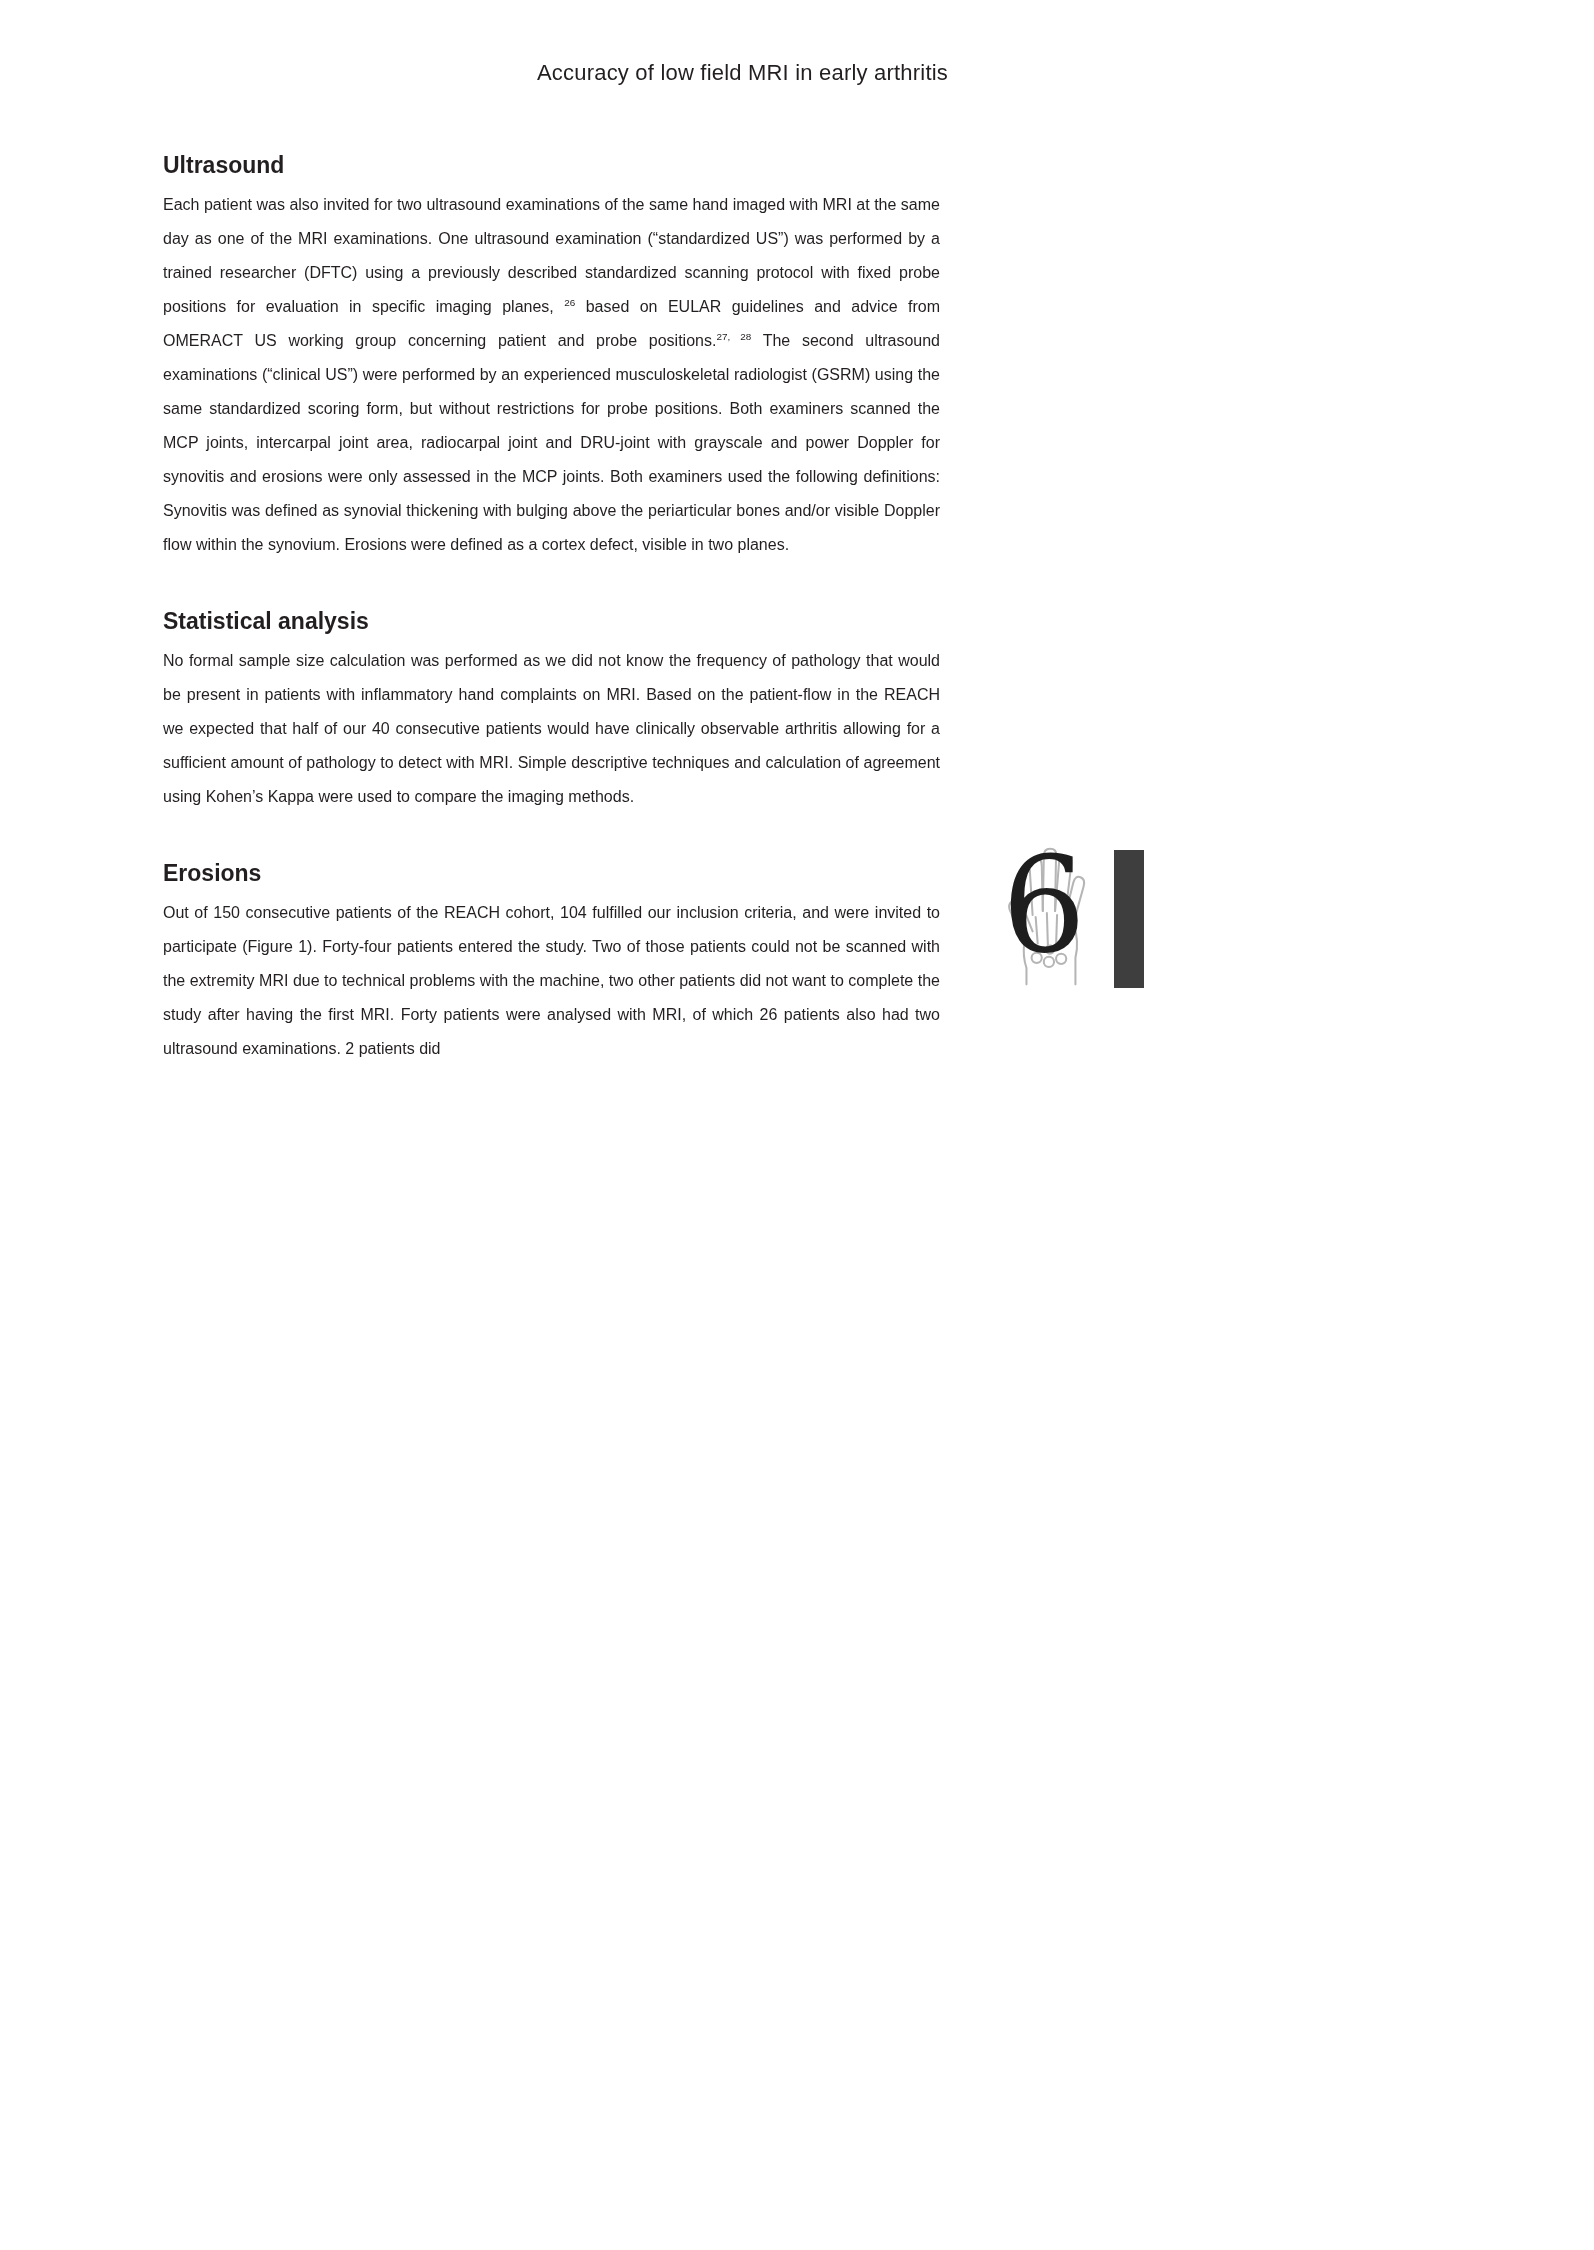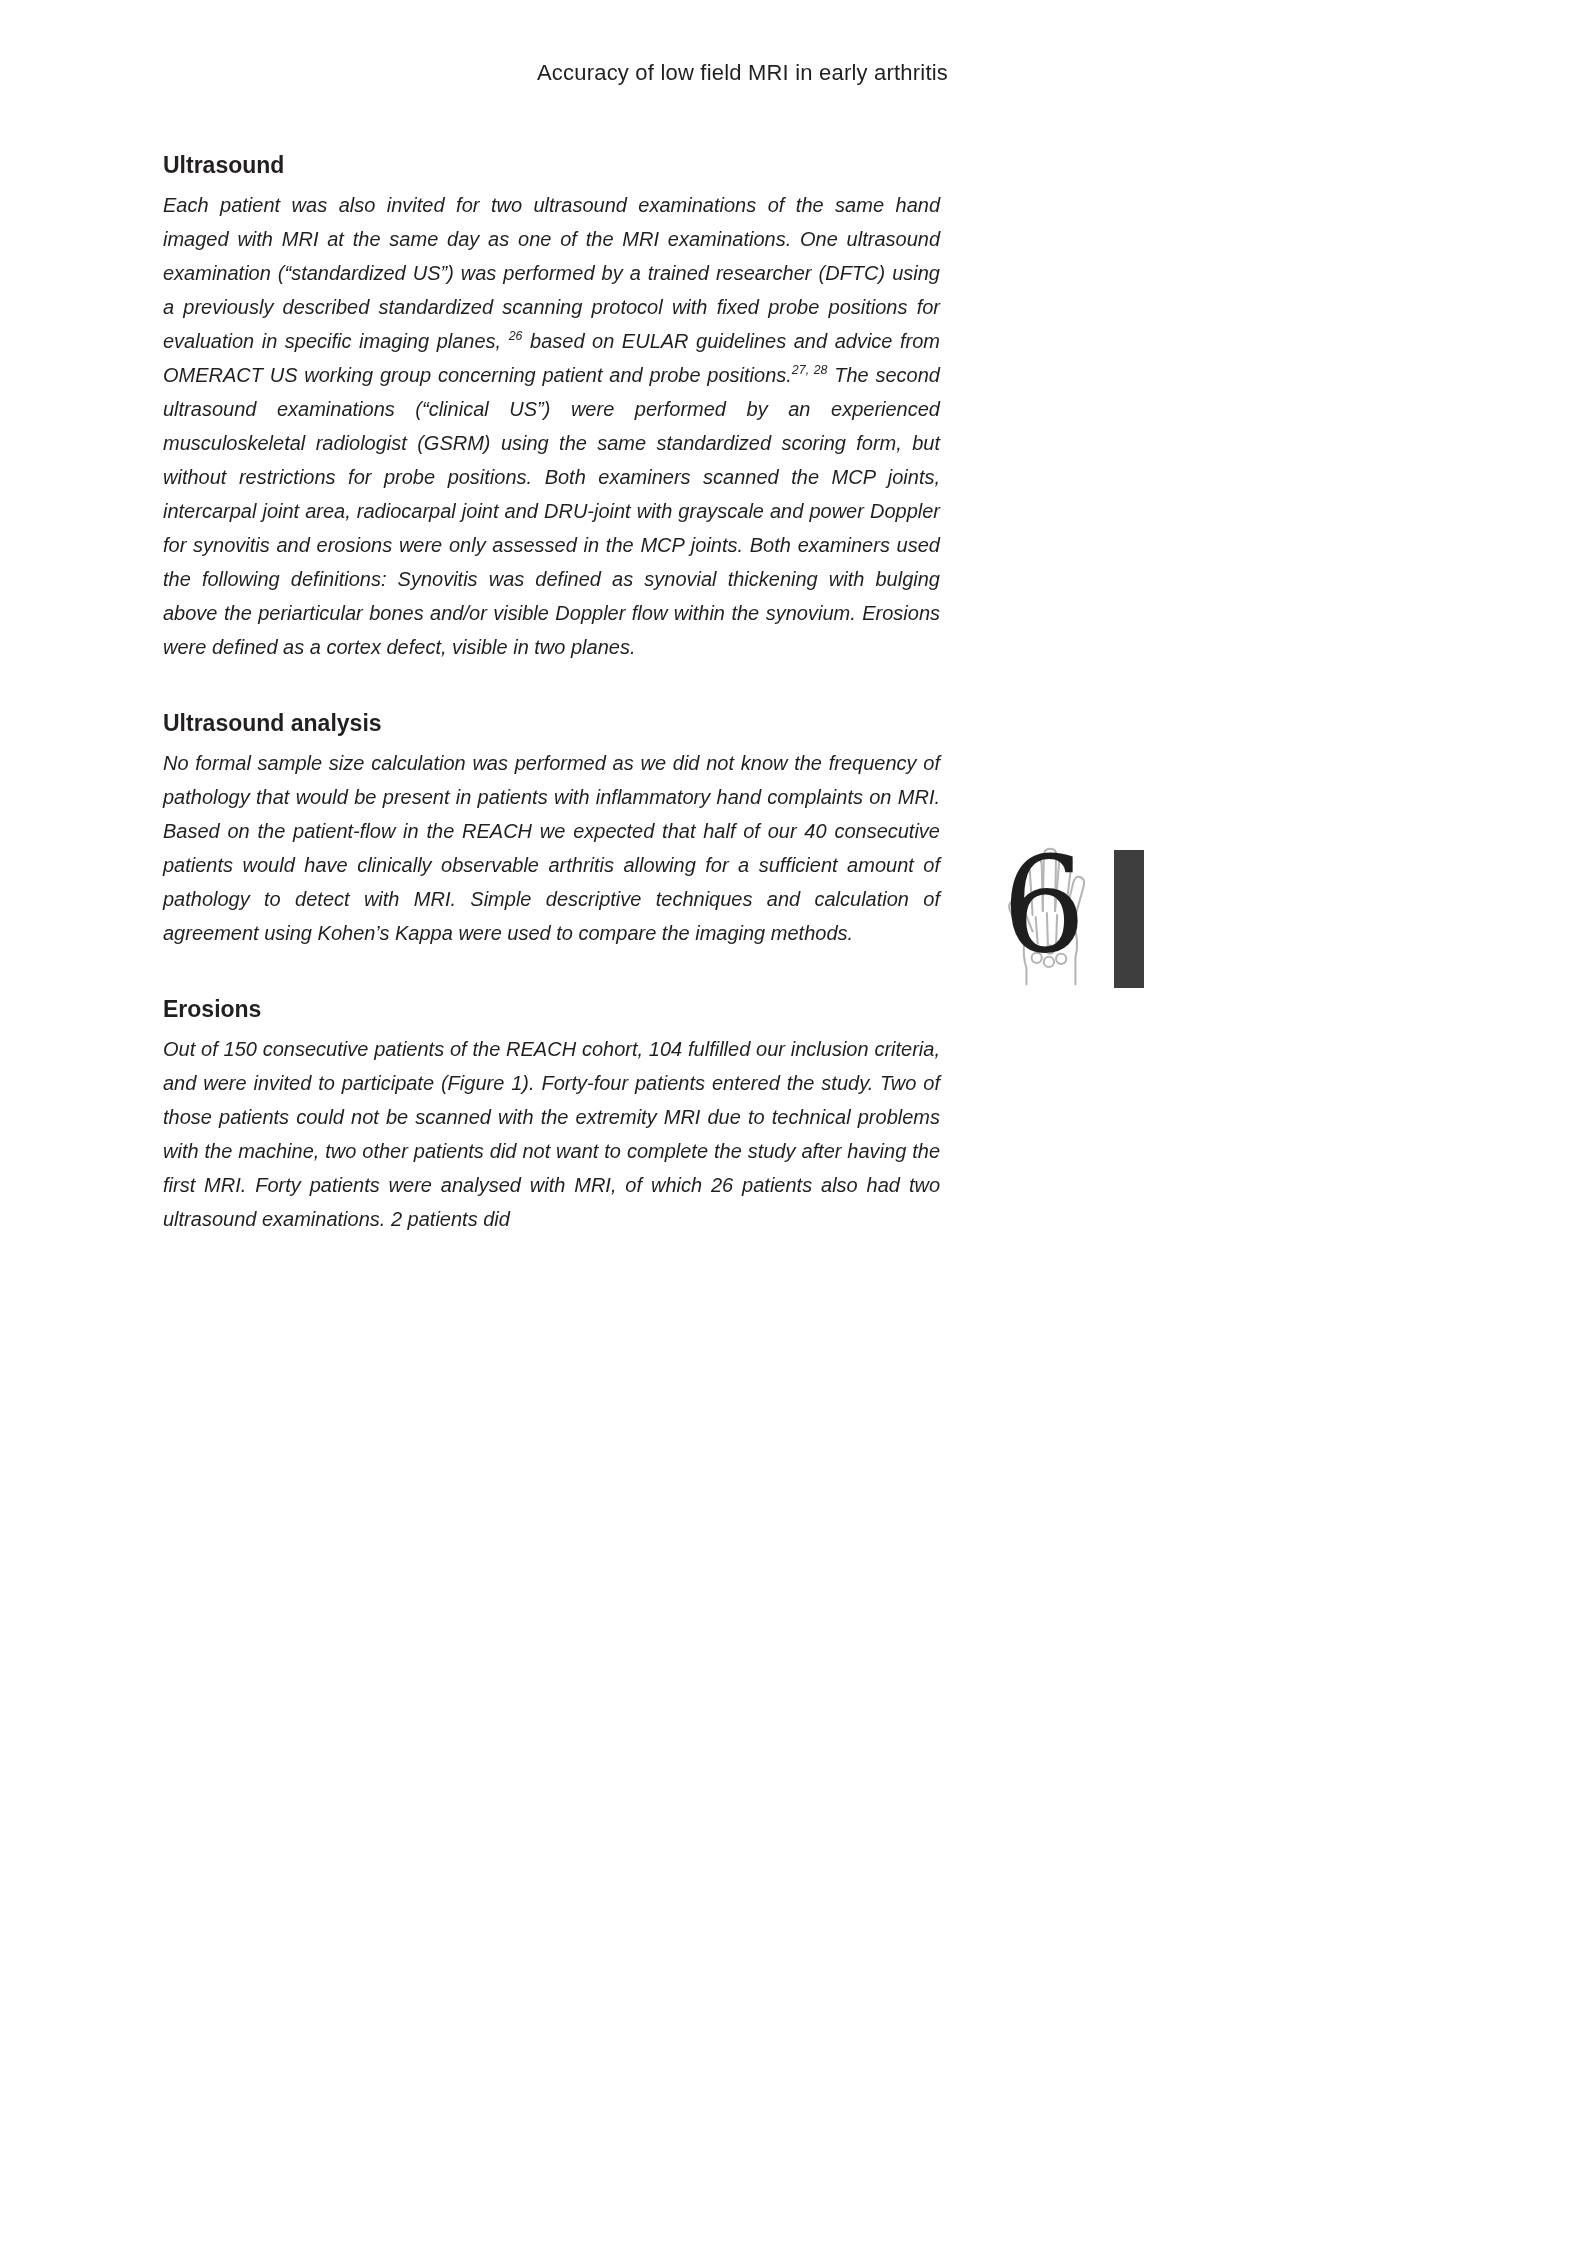--- a/index.html
+++ b/index.html
@@ -32,25 +32,24 @@
     width: 785px;
   }
   .sec { margin: 0 8px 44px 0; }
   .subhead {
     font-size: 23px;
     font-weight: 700;
     margin: 0 0 8px 0;
     line-height: 30px;
   }
   .bodytext {
-    font-size: 20px;
+    font-size: 16px;
     line-height: 34px;
     text-align: justify;
     margin: 0;
-    font-style: italic;
   }
   .bodytext sup {
     font-size: 0.62em;
     line-height: 0;
     vertical-align: super;
   }
   .h-results {
     font-size: 40px;
     font-weight: 700;
     margin: 20px 0 48px 0;
@@ -107,21 +106,21 @@
   <div class="running-header">Accuracy of low field MRI in early arthritis</div>
 
   <div class="content">
 
     <section class="sec">
       <h3 class="subhead">Ultrasound</h3>
       <p class="bodytext"><span>Each patient was also invited for two ultrasound examinations of the same hand imaged with MRI at the same day as one of the MRI examinations. One ultrasound examination (“standardized US”)  was performed by a trained researcher (DFTC) using a previously described standardized scanning protocol with fixed probe positions for evaluation in specific imaging planes, </span><sup>26</sup><span> based on EULAR guidelines and advice from OMERACT US working group concerning patient and probe positions.</span><sup>27, 28</sup><span> The second ultrasound examinations (“clinical US”) were performed by an experienced musculoskeletal radiologist (GSRM) using the same standardized scoring form, but without restrictions for probe positions. Both examiners scanned the MCP joints, intercarpal joint area, radiocarpal joint and DRU-joint with grayscale and power Doppler for synovitis and erosions were only assessed in the MCP joints. Both examiners used the following definitions: Synovitis was defined as synovial thickening with bulging above the periarticular bones and/or visible Doppler flow within the synovium. Erosions were defined as a cortex defect, visible in two planes.</span></p>
     </section>
 
     <section class="sec">
-      <h3 class="subhead">Ultrasound analysis</h3>
+      <h3 class="subhead">Statistical analysis</h3>
       <p class="bodytext">No formal sample size calculation was performed as we did not know the frequency of pathology that would be present in patients with inflammatory hand complaints on MRI. Based on the patient-flow in the REACH we expected that half of our 40 consecutive patients would have clinically observable arthritis allowing for a sufficient amount of pathology to detect with MRI. Simple descriptive techniques and calculation of agreement using Kohen’s Kappa were used to compare the imaging methods.</p>
     </section>
 
 
     <section class="sec">
       <h3 class="subhead">Erosions</h3>
       <p class="bodytext">Out of 150 consecutive patients of the REACH cohort, 104 fulfilled our inclusion criteria, and were invited to participate (Figure 1). Forty-four patients entered the study. Two of those patients could not be scanned with the extremity MRI due to technical problems with the machine, two other patients did not want to complete the study after having the first MRI. Forty patients were analysed with MRI, of which 26 patients also had two ultrasound examinations. 2 patients did</p>
     </section>
 
   </div>

